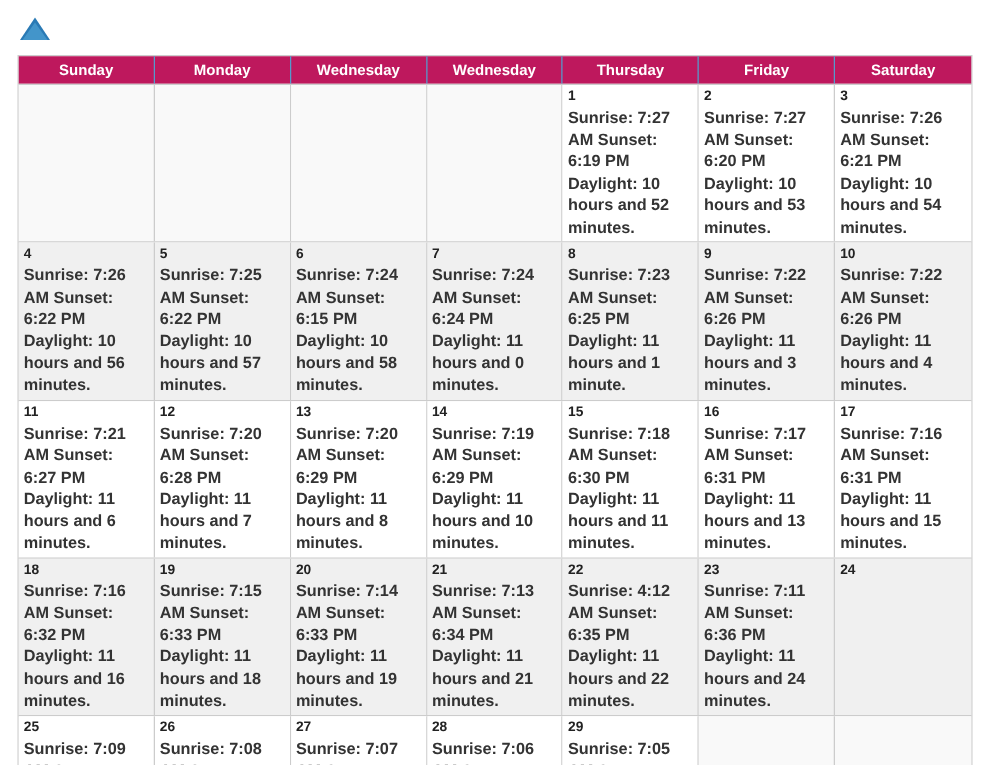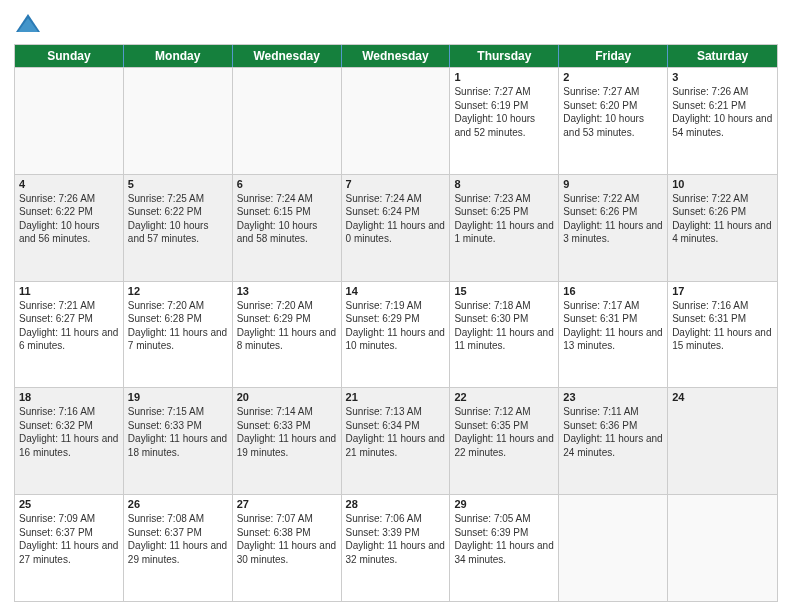--- a/index.html
+++ b/index.html
@@ -54,21 +54,21 @@
     }
     .calendar {
       flex: 1;
       display: flex;
       flex-direction: column;
       border: 1px solid #ccc;
     }
     .cal-header-row {
       display: grid;
       grid-template-columns: repeat(7, 1fr);
-      background: #15803d;
+      background: #be185d;
     }
     .cal-header-cell {
       color: #fff;
       font-size: 12px;
       font-weight: bold;
       text-align: center;
       padding: 4px 2px;
       border-right: 1px solid #5599cc;
     }
     .cal-header-cell:last-child { border-right: none; }
@@ -96,23 +96,24 @@
     .cal-cell:last-child { border-right: none; }
     .cal-cell.empty { background: #f9f9f9; }
     .cal-cell.shaded { background: #f0f0f0; }
     .day-num {
       font-size: 11px;
       font-weight: bold;
       color: #222;
       margin-bottom: 2px;
     }
     .day-info {
-      font-size: 10px;
+      font-size: 13px;
       color: #333;
       line-height: 1.35;
+      font-weight: bold;
     }
   </style>
 </head>
 <body>
 
 <div class="page">
   <div class="header">
     <div class="logo">
       <svg class="logo-icon" viewBox="0 0 28 28">
         <polygon points="14,4 26,22 2,22" fill="#2a7ab5"></polygon>
@@ -272,21 +273,21 @@
 Daylight: 11 hours and 19 minutes.</div>
           </div>
           <div class="cal-cell shaded">
             <div class="day-num">21</div>
             <div class="day-info">Sunrise: 7:13 AM
 Sunset: 6:34 PM
 Daylight: 11 hours and 21 minutes.</div>
           </div>
           <div class="cal-cell shaded">
             <div class="day-num">22</div>
-            <div class="day-info">Sunrise: 7:12 AM
+            <div class="day-info">Sunrise: 4:12 AM
 Sunset: 6:35 PM
 Daylight: 11 hours and 22 minutes.</div>
           </div>
           <div class="cal-cell shaded">
             <div class="day-num">23</div>
             <div class="day-info">Sunrise: 7:11 AM
 Sunset: 6:36 PM
 Daylight: 11 hours and 24 minutes.</div>
           </div>
           <div class="cal-cell shaded">

